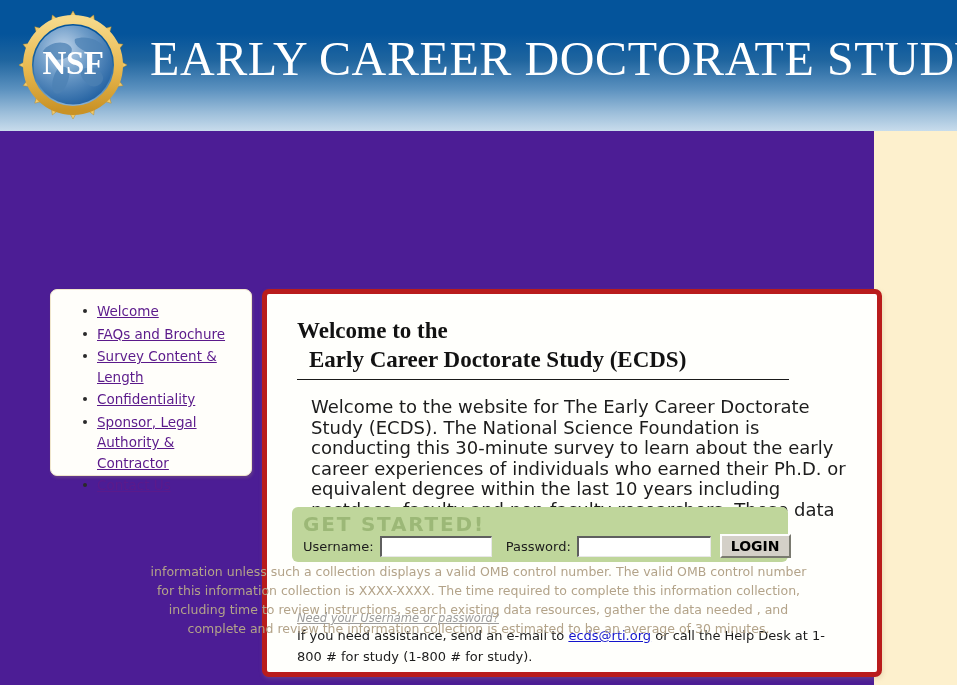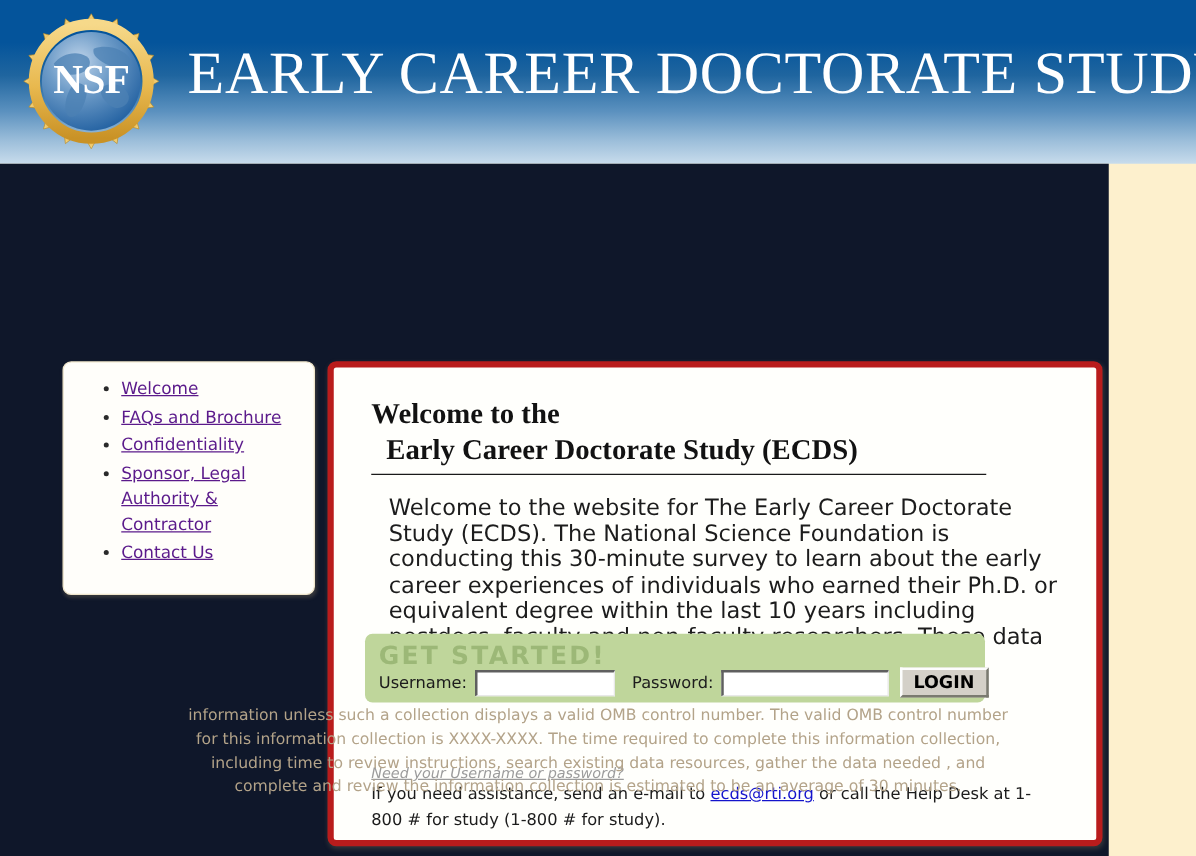--- a/index.html
+++ b/index.html
@@ -48,22 +48,21 @@
     font-weight: 400;
     letter-spacing: 0.6px;
     white-space: nowrap;
   }
 
   
   .page {
     position: relative;
     width: 874px;
     height: 554px;
-    background: #0f172a;
-    padding-left: 13px;
+    background: #4c1d95;
   }
 
   
   .sidebar {
     position: absolute;
     left: 50px;
     top: 158px;
     width: 202px;
     height: 187px;
     box-sizing: border-box;
@@ -335,20 +334,23 @@
 
   <div class="sidebar">
     <ul>
       <li>
         <a href="#">Welcome</a>
       </li>
       <li>
         <a href="#">FAQs and Brochure</a>
       </li>
       <li>
+        <a href="#">Survey Content &amp; Length</a>
+      </li>
+      <li>
         <a href="#">Confidentiality</a>
       </li>
       <li>
         <a href="#">Sponsor, Legal Authority &amp; Contractor</a>
       </li>
       <li>
         <a href="#">Contact Us</a>
       </li>
     </ul>
   </div>

